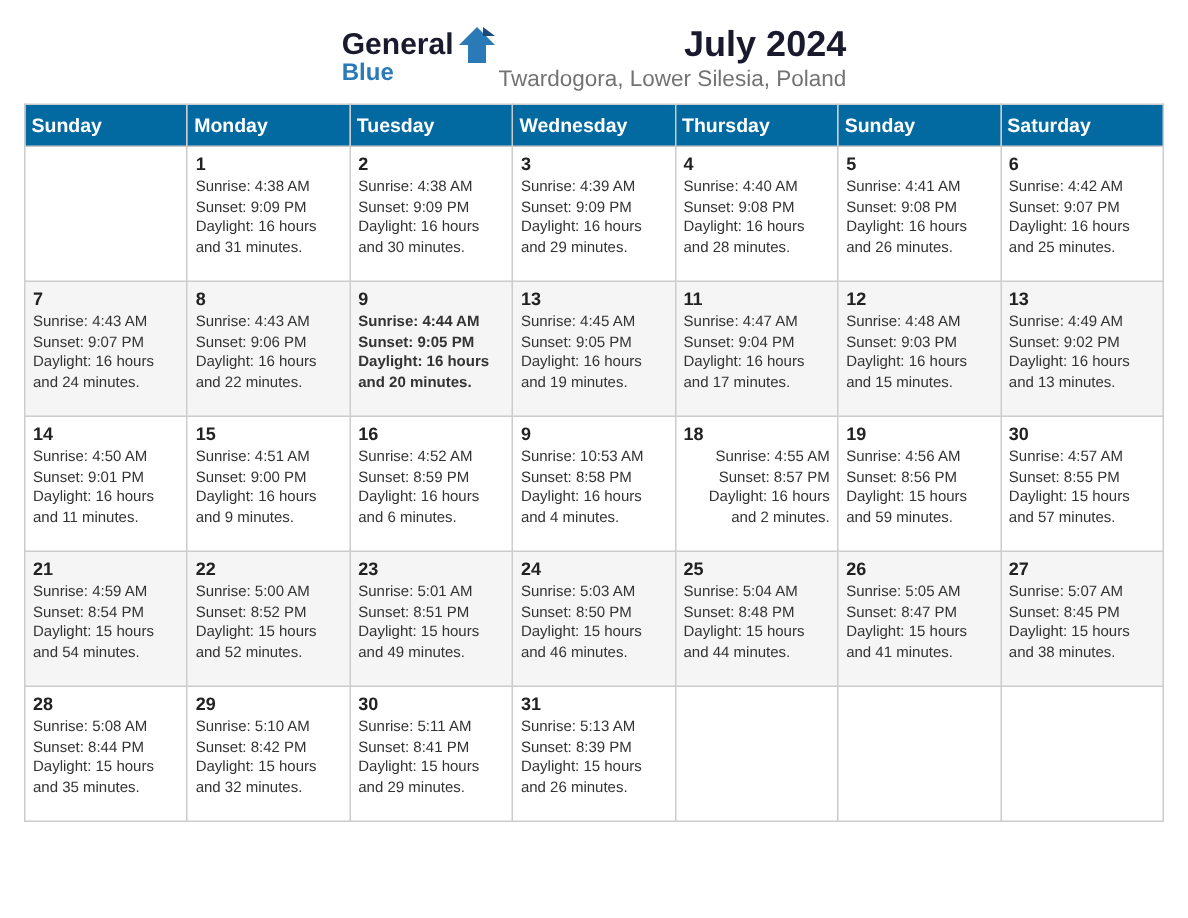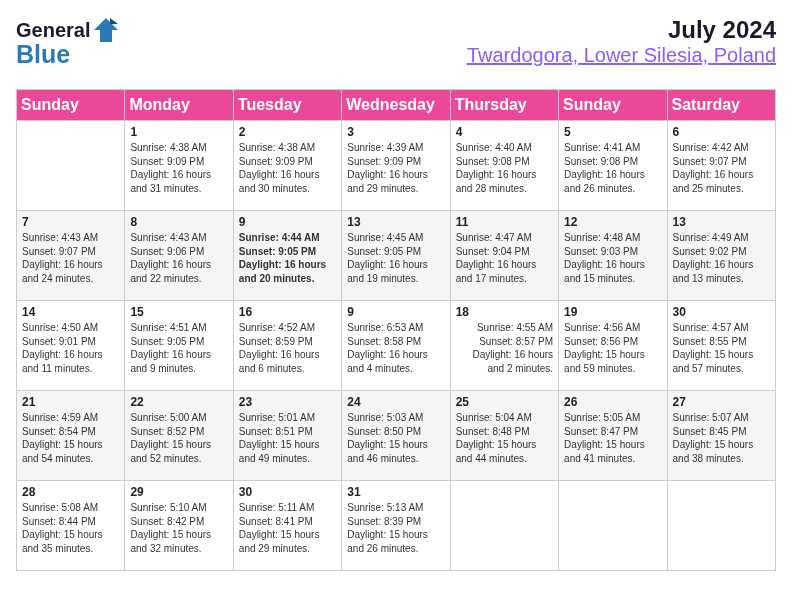--- a/index.html
+++ b/index.html
@@ -5,23 +5,23 @@
     * { box-sizing: border-box; margin: 0; padding: 0; }
     body {
       font-family: Arial, sans-serif;
       background: #fff;
       width: 792px;
       min-height: 612px;
       padding: 16px;
     }
     .header {
       display: flex;
-      justify-content: space-between;
+      justify-content: center;
       align-items: flex-start;
-      margin-bottom: 20px;
+      margin-bottom: 8px;
     }
     .logo {
       display: flex;
       flex-direction: column;
       align-items: flex-start;
     }
     .logo-text {
       display: flex;
       align-items: center;
       gap: 0;
@@ -33,32 +33,31 @@
     }
     .title-block {
       text-align: right;
     }
     .month-title {
       font-size: 24px;
       font-weight: bold;
       color: #1a1a2e;
     }
     .location-title {
-      font-size: 20px;
-      color: #8b5cf6;
-      text-decoration: underline;
+      font-size: 15px;
+      color: #737373;
     }
     table {
       width: 100%;
       border-collapse: collapse;
     }
     thead th {
-      background-color: #ec4899;
+      background-color: #0369a1;
       color: white;
-      font-size: 16px;
+      font-size: 13px;
       font-weight: bold;
       padding: 6px 4px;
       text-align: left;
       border: 1px solid #ccc;
     }
     tbody td {
       border: 1px solid #ccc;
       vertical-align: top;
       padding: 4px 5px;
       font-size: 10.5px;
@@ -93,21 +92,21 @@
 
 <div class="header">
   <div class="logo">
     <div class="logo-text">
       <span style="font-size:20px;font-weight:bold;color:#1a1a2e;">General</span>
       <svg class="logo-icon" viewBox="0 0 28 28" xmlns="http://www.w3.org/2000/svg">
         <polygon points="14,2 26,14 20,14 20,26 8,26 8,14 2,14" fill="#2a7ab8"></polygon>
         <polygon points="18,2 26,8 18,8" fill="#1a4a7a"></polygon>
       </svg>
     </div>
-    <span style="font-size:25px;font-weight:bold;color:#2a7ab8;margin-top:-4px;">Blue</span>
+    <span style="font-size:16px;font-weight:bold;color:#2a7ab8;margin-top:-4px;">Blue</span>
   </div>
   <div class="title-block">
     <div class="month-title">July 2024</div>
     <div class="location-title">Twardogora, Lower Silesia, Poland</div>
   </div>
 </div>
 
 <table>
   <thead>
     <tr>
@@ -221,34 +220,34 @@
         <td>
           <div class="day-number">14</div>
           <div class="day-info" style="white-space: pre-line;">Sunrise: 4:50 AM
 Sunset: 9:01 PM
 Daylight: 16 hours
 and 11 minutes.</div>
         </td>
         <td>
           <div class="day-number">15</div>
           <div class="day-info" style="white-space: pre-line;">Sunrise: 4:51 AM
-Sunset: 9:05 PM
+Sunset: 9:00 PM
 Daylight: 16 hours
 and 9 minutes.</div>
         </td>
         <td>
           <div class="day-number">16</div>
           <div class="day-info" style="white-space: pre-line;">Sunrise: 4:52 AM
 Sunset: 8:59 PM
 Daylight: 16 hours
 and 6 minutes.</div>
         </td>
         <td>
           <div class="day-number">9</div>
-          <div class="day-info" style="white-space: pre-line;">Sunrise: 6:53 AM
+          <div class="day-info" style="white-space: pre-line;">Sunrise: 10:53 AM
 Sunset: 8:58 PM
 Daylight: 16 hours
 and 4 minutes.</div>
         </td>
         <td>
           <div class="day-number">18</div>
           <div class="day-info" style="white-space: pre-line; text-align: right;">Sunrise: 4:55 AM
 Sunset: 8:57 PM
 Daylight: 16 hours
 and 2 minutes.</div>

